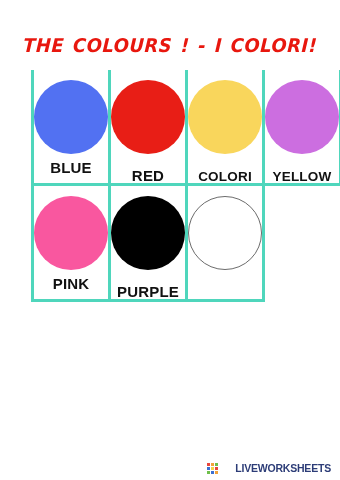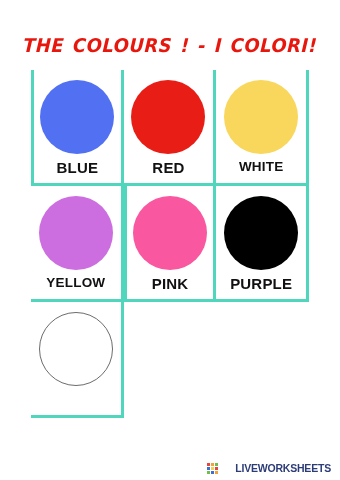--- a/index.html
+++ b/index.html
@@ -39,21 +39,21 @@
   }
 
   
   .grid {
     position: absolute;
     left: 31px;
     top: 70px;
     width: 278px;
     height: 348px;
     display: grid;
-    grid-template-columns: repeat(3, 1fr);
+    grid-template-columns: repeat(4, 1fr);
     grid-template-rows: repeat(3, 1fr);
     box-sizing: border-box;
   }
   .cell {
     position: relative;
     box-sizing: border-box;
     background: #ffffff;
     border-left: 3px solid var(--teal);
     border-right: 3px solid var(--teal);
     border-bottom: 3px solid var(--teal);
@@ -65,20 +65,21 @@
     padding-top: 6px;
   }
   
   .grid .cell.row-0 {
     border-top: 0;
   }
   
   .grid .cell.col-1,
   .grid .cell.col-2 {
     border-left: 0;
+    justify-content: space-between;
   }
   .grid .cell.row-1,
   .grid .cell.row-2 {
     border-top: 0;
   }
 
   .swatch {
     width: 74px;
     height: 74px;
     border-radius: 50%;
@@ -146,21 +147,21 @@
     <div class="cell row-0 col-0">
       <div class="swatch" style="background: rgb(82, 113, 242);"></div>
       <div class="cell-label">BLUE</div>
     </div>
     <div class="cell row-0 col-1">
       <div class="swatch" style="background: rgb(232, 30, 22);"></div>
       <div class="cell-label">RED</div>
     </div>
     <div class="cell row-0 col-2">
       <div class="swatch" style="background: rgb(249, 214, 92);"></div>
-      <div class="cell-label small">WHITE</div>
+      <div class="cell-label small">COLORI</div>
     </div>
     <div class="cell row-1 col-2">
       <div class="swatch" style="background: rgb(204, 110, 224);"></div>
       <div class="cell-label small">YELLOW</div>
     </div>
     <div class="cell row-2 col-0">
       <div class="swatch" style="background: rgb(249, 87, 159);"></div>
       <div class="cell-label">PINK</div>
     </div>
     <div class="cell row-2 col-1">

